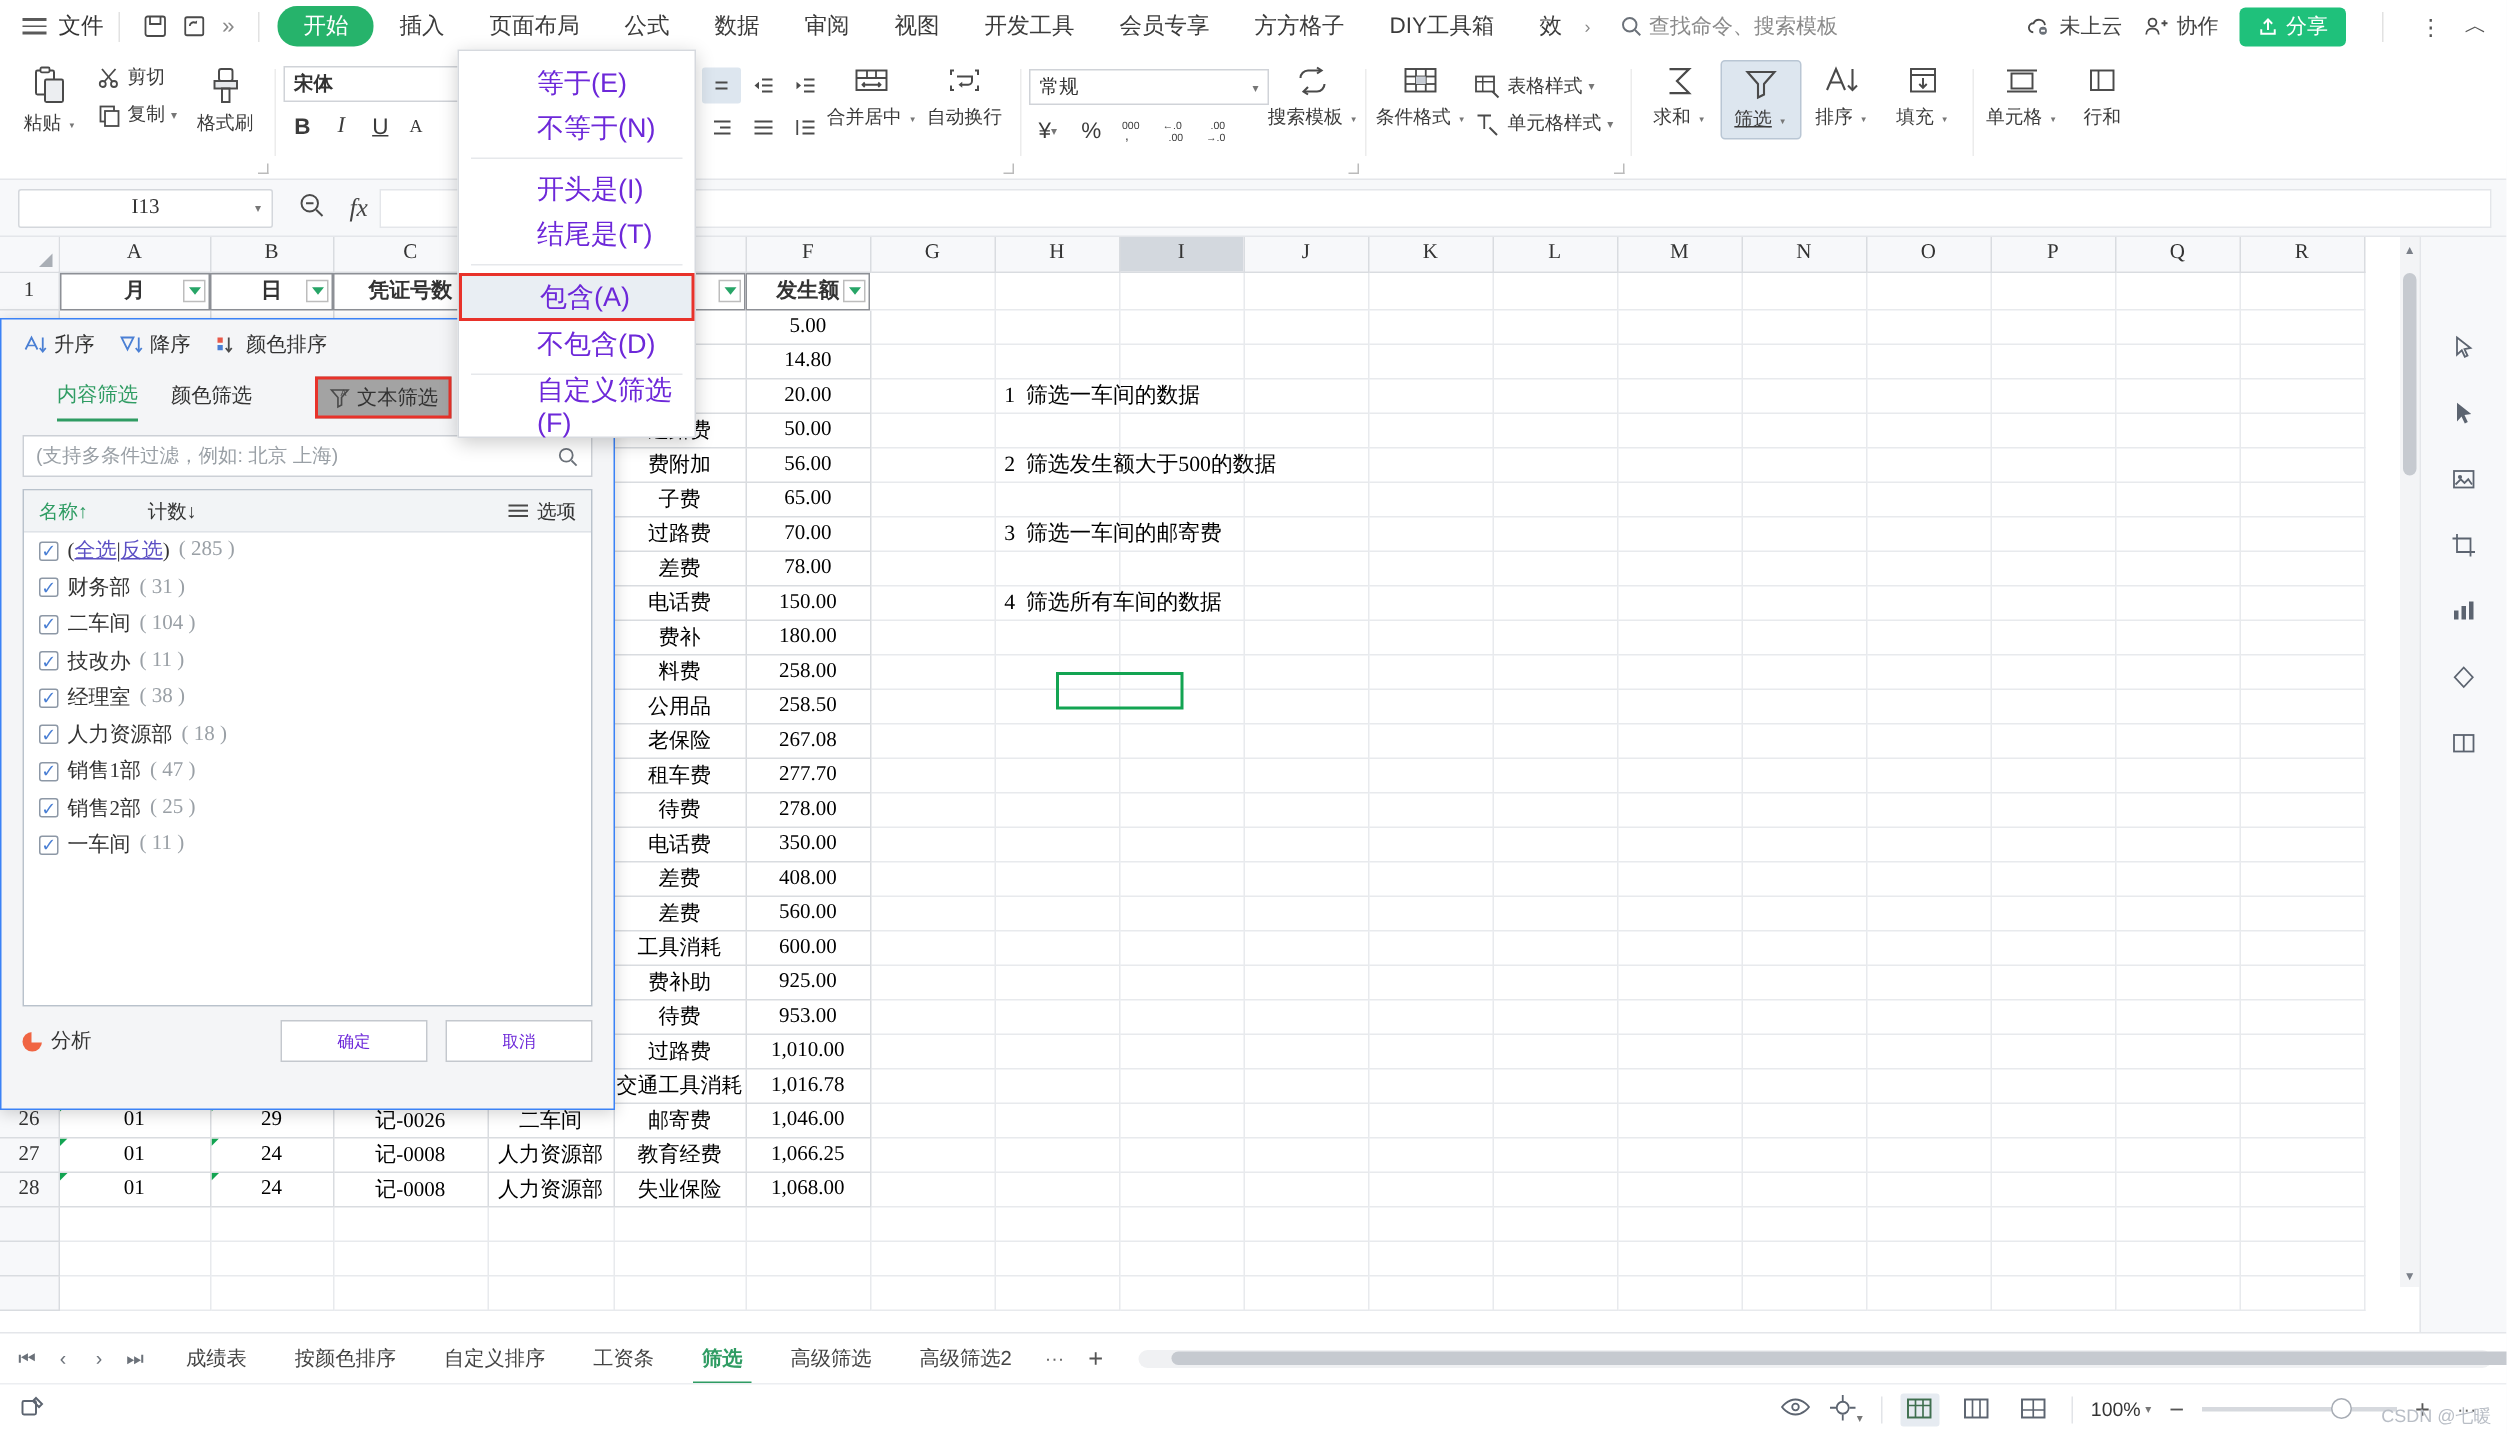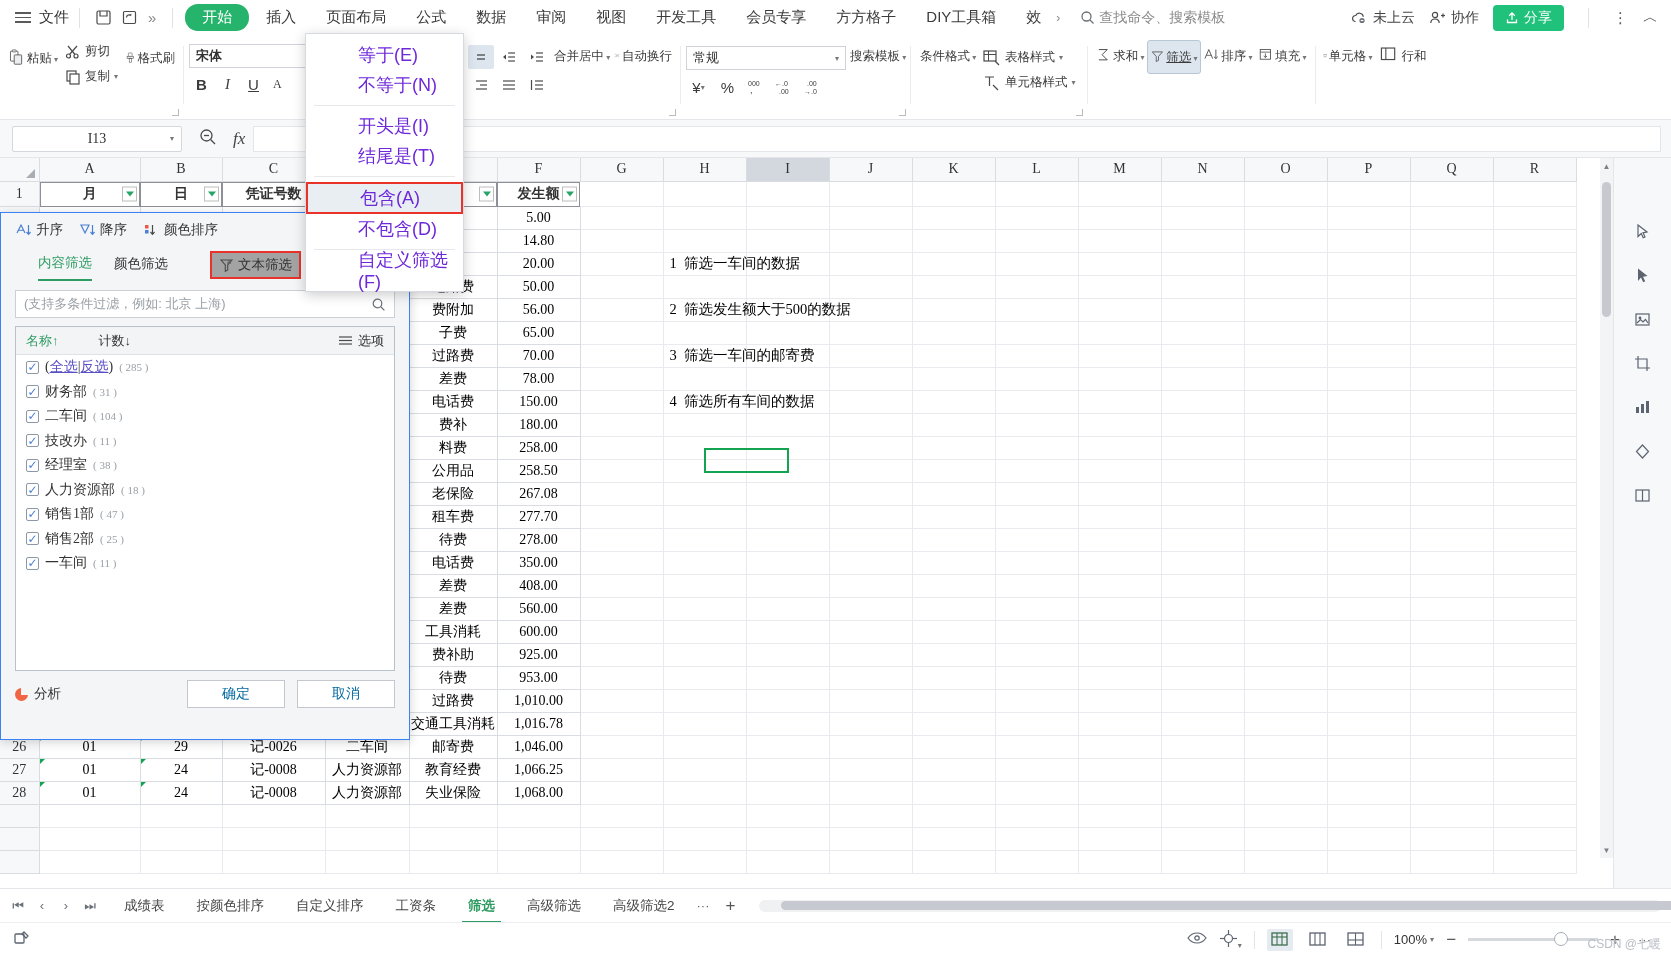--- a/index.html
+++ b/index.html
@@ -49,22 +49,22 @@
     background:#fff; border-bottom:1px solid #e4e6ea;
     display:flex; align-items:flex-start;
   }
   .rgroup { display:flex; align-items:flex-start; height:84px; padding:4px 6px 0 6px; position:relative; }
   .rgroup + .rgroup::before {
     content:""; position:absolute; left:0; top:10px; width:1px; height:58px; background:#ececec;
   }
   .rg-corner { position:absolute; right:4px; bottom:4px; width:7px; height:7px;
     border-right:1px solid #bbb; border-bottom:1px solid #bbb; }
   .bigbtn {
-    width:54px; display:flex; align-items:center; gap:2px;
-    padding:4px 2px; cursor:pointer; border-radius:3px;
+    width:54px; display:flex; flex-direction:column; align-items:center; gap:2px;
+    padding:4px 2px; cursor:pointer; border-radius:3px;font-family:Liberation Mono, monospace;
   }
   .bigbtn .lbl { font-size:12.5px; color:#3b3b3b; white-space:nowrap; }
   .smallcol { display:flex; flex-direction:column; gap:2px; }
   .smallbtn {
     display:flex; align-items:center; gap:4px; padding:3px 5px; cursor:pointer; border-radius:3px;
     font-size:12.5px; color:#3b3b3b; white-space:nowrap;
   }
   .caret { font-size:8px; color:#777; }
   .icn { display:inline-flex; align-items:center; justify-content:center; }
 
@@ -175,29 +175,29 @@
   }
   .fp-lhead .h1 { color:#2f9c63; cursor:pointer; }
   .fp-lhead .h2 { color:#333; cursor:pointer; }
   .fp-lhead .h3 { margin-left:auto; color:#333; display:flex; align-items:center; gap:5px; cursor:pointer;}
   .fp-item { display:flex; align-items:center; gap:6px; height:24.5px; padding:0 10px; font-size:14px; font-family:"Liberation Serif", serif;}
   .cbx {
     width:13px; height:13px; border:1px solid #8d98a6; background:#fff; border-radius:2px;
     display:flex; align-items:center; justify-content:center; flex:none; cursor:pointer;
   }
   .cbx::after { content:"\2713"; color:#4a7fd4; font-size:12px; line-height:1; font-family:"DejaVu Sans", sans-serif;}
-  .fp-cnt { color:#9aa0a6; font-size:11px; font-family:"Liberation Serif", serif;}
+  .fp-cnt { color:#9aa0a6; font-size:14px; font-family:"Liberation Serif", serif;}
   .lnk { color:#5b4fc4; text-decoration:underline; cursor:pointer; }
   .fp-foot { display:flex; align-items:center; padding:9px 14px 0 14px; }
   .fp-analyze { display:flex; align-items:center; gap:6px; font-size:13.5px; color:#333; cursor:pointer;}
   .pie { width:13px; height:13px; border-radius:50%; background:#f06543; position:relative; }
   .pie::after{content:"";position:absolute;right:0;top:0;width:7px;height:7px;background:#f4f5f7;}
   .fp-btn {
-    width:98px; height:28px; border:1px solid #c4c8ce; background:#fff; font-size:14px;
-    display:flex; align-items:center; justify-content:center; cursor:pointer; color:#0369a1;
+    width:98px; height:28px; border:1px solid #c4c8ce; background:#fff; font-size:11px;
+    display:flex; align-items:center; justify-content:center; cursor:pointer; color:#6d28d9;
   }
 
   
   .ctxmenu {
     position:absolute; left:305px; top:33px; width:159px; background:#fff;
     border:1px solid #d6d9de; box-shadow:0 3px 12px rgba(0,0,0,.2); z-index:60; padding:6px 0;
   }
   .ctx-item { height:30px; display:flex; align-items:center; padding-left:52px; font-size:18px; color:#6d28d9; cursor:pointer;}
   .ctx-item.hl { background:#e9eef3; border:2px solid #e8322a; height:32px; }
   .ctx-sep { height:1px; background:#e6e8eb; margin:5px 8px; }

